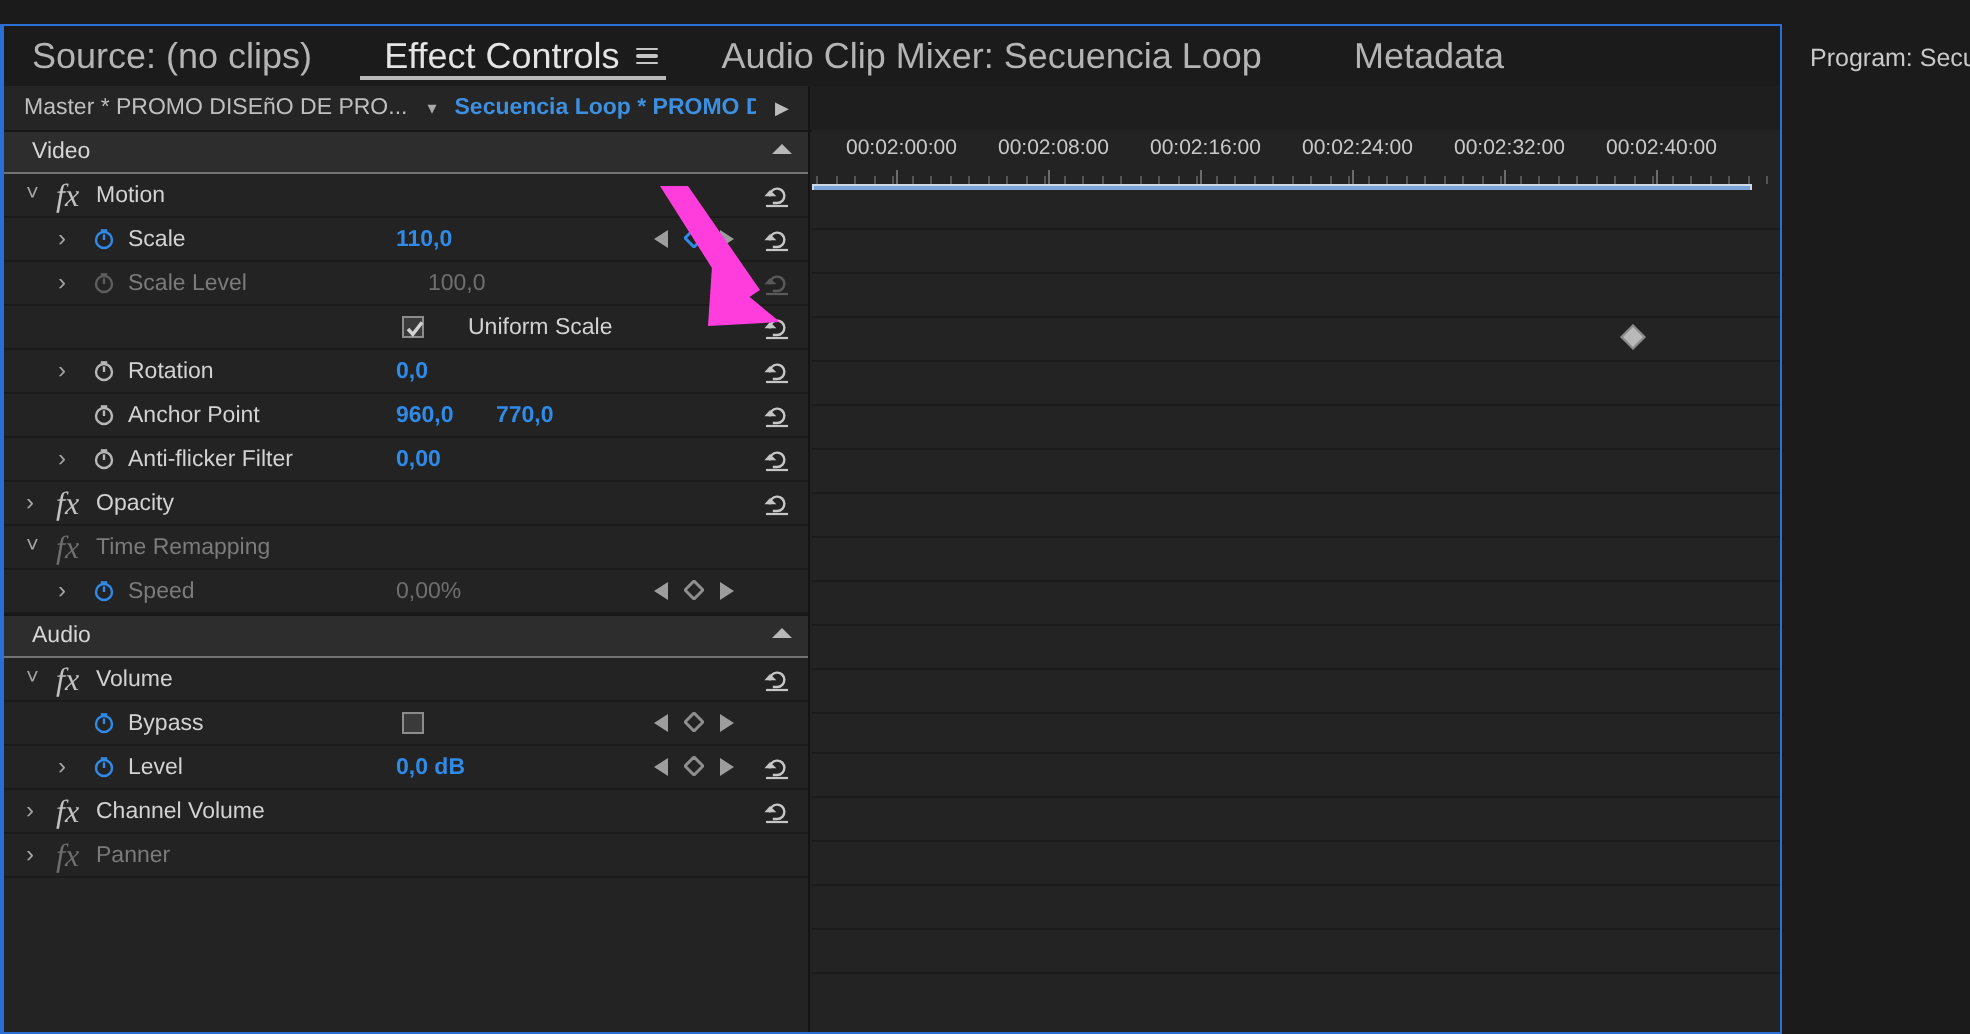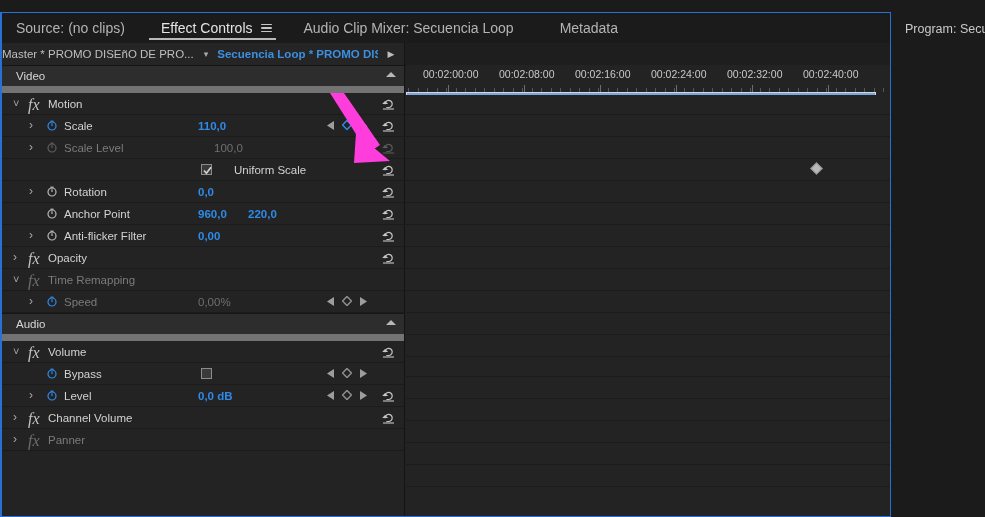--- a/index.html
+++ b/index.html
@@ -8,32 +8,32 @@
   .app{position:relative;width:985px;height:517px;background:#1b1b1b;}
 
   
   .ec-panel{position:absolute;left:0;top:12px;width:891px;height:505px;
             background:#222222;border:1px solid #2b6ed4;border-left:2px solid #2b6ed4;
             box-sizing:border-box;overflow:hidden;}
 
   
   .tabbar{position:relative;height:30px;background:#1b1b1b;display:flex;align-items:center;}
   .tab{position:relative;height:30px;display:flex;align-items:center;padding:0 14px;
-       font-size:14px;color:#b4b4b4;white-space:nowrap;cursor:default;}
+       font-size:18px;color:#b4b4b4;white-space:nowrap;cursor:default;}
   .tab.active{color:#e4e4e4;}
   .tab.active .tab-underline{position:absolute;left:10px;right:10px;bottom:3px;height:2px;background:#b9b9b9;}
   .hamb{display:inline-block;width:11px;margin-left:8px;position:relative;top:0px;}
   .hamb i{display:block;height:1.5px;background:#c6c6c6;margin:2.2px 0;border-radius:1px;}
 
   
   .hdrow{display:flex;height:22px;background:#252525;align-items:stretch;
          border-bottom:1px solid #141414;}
   .hd-left{width:403px;display:flex;align-items:center;box-sizing:border-box;
            border-right:1px solid #141414;}
-  .hd-master{font-size:11.5px;color:#bfbfbf;white-space:nowrap;
+  .hd-master{padding-left:10px;font-size:11.5px;color:#bfbfbf;white-space:nowrap;
              overflow:hidden;}
   .hd-caret{margin:0 9px 0 10px;color:#a9a9a9;font-size:9px;line-height:1;}
   .hd-seq{font-size:11.5px;color:#3d8fe0;font-weight:bold;white-space:nowrap;overflow:hidden;flex:1;}
   .hd-play{width:26px;display:flex;align-items:center;justify-content:center;color:#bdbdbd;font-size:9px;}
   .hd-right{flex:1;background:#1e1e1e;}
 
   
   .ruler{position:absolute;left:404px;top:52px;width:486px;height:30px;background:#232323;}
   .ruler-labels{position:relative;height:19px;}
   .rl{position:absolute;top:3px;font-size:10.5px;color:#c9c9c9;white-space:nowrap;}
@@ -41,21 +41,21 @@
   .tick{position:absolute;bottom:0;width:1px;background:#555;height:4px;}
   .tick.major{height:7px;background:#6c6c6c;}
 
   
   .body{position:absolute;left:0;top:52px;right:0;bottom:0;}
   .left-col{position:absolute;left:0;top:0;width:403px;bottom:0;background:#232323;
             border-right:1px solid #141414;box-sizing:border-box;}
   .right-col{position:absolute;left:404px;top:30px;right:0;bottom:0;background:#232323;}
 
   
-  .sect{position:relative;height:20px;background:#2d2d2d;border-bottom:7px solid #737373;
+  .sect{position:relative;height:20px;background:#2d2d2d;border-bottom:1px solid #737373;
         border-top:1px solid #161616;display:flex;align-items:center;}
   .sect-label{padding-left:14px;font-size:11.5px;color:#d6d6d6;}
   .sect-arrow{position:absolute;right:8px;top:6px;width:0;height:0;
               border-left:5px solid transparent;border-right:5px solid transparent;
               border-bottom:5px solid #b8b8b8;}
 
   
   .row{position:relative;height:21px;border-bottom:1px solid #1b1b1b;display:flex;align-items:center;
        font-size:11.5px;}
   .row.fxrow{background:#232323;}
@@ -295,21 +295,21 @@
           </div>
           <div class="row">
             <span class="tw" style="left:44px;top:4px;"><svg width="12" height="12" viewBox="0 0 12 12">
                 <circle cx="6" cy="7" r="4" fill="none" stroke="#b7b7b7" stroke-width="1.2"></circle>
                 <line x1="6" y1="7" x2="6" y2="4.2" stroke="#b7b7b7" stroke-width="1.2"></line>
                 <line x1="6" y1="2.2" x2="6" y2="3.2" stroke="#b7b7b7" stroke-width="1.4"></line>
                 <line x1="4.4" y1="2.2" x2="7.6" y2="2.2" stroke="#b7b7b7" stroke-width="1.2"></line>
               </svg></span>
             <span class="plabel" style="left:62px;">Anchor Point</span>
             <span class="pval" style="left:196px;">960,0</span>
-            <span class="pval" style="left:246px;">220,0</span>
+            <span class="pval" style="left:246px;">770,0</span>
             <span class="reset"><svg width="15" height="15" viewBox="0 0 15 15">
                 <path d="M4 8.2 A3.6 3.6 0 1 1 7.6 11.5 L5.4 11.5" fill="none" stroke="#c6c6c6" stroke-width="1.2"></path>
                 <polygon points="4,5 7.2,8.1 1.2,8.1" fill="#c6c6c6"></polygon>
                 <line x1="2" y1="13" x2="13" y2="13" stroke="#c6c6c6" stroke-width="1.1"></line>
               </svg></span>
           </div>
           <div class="row">
             <span class="disc" style="left:27px;top:3px;font-size:12px;">›</span>
             <span class="tw" style="left:44px;top:4px;"><svg width="12" height="12" viewBox="0 0 12 12">
                 <circle cx="6" cy="7" r="4" fill="none" stroke="#b7b7b7" stroke-width="1.2"></circle>

